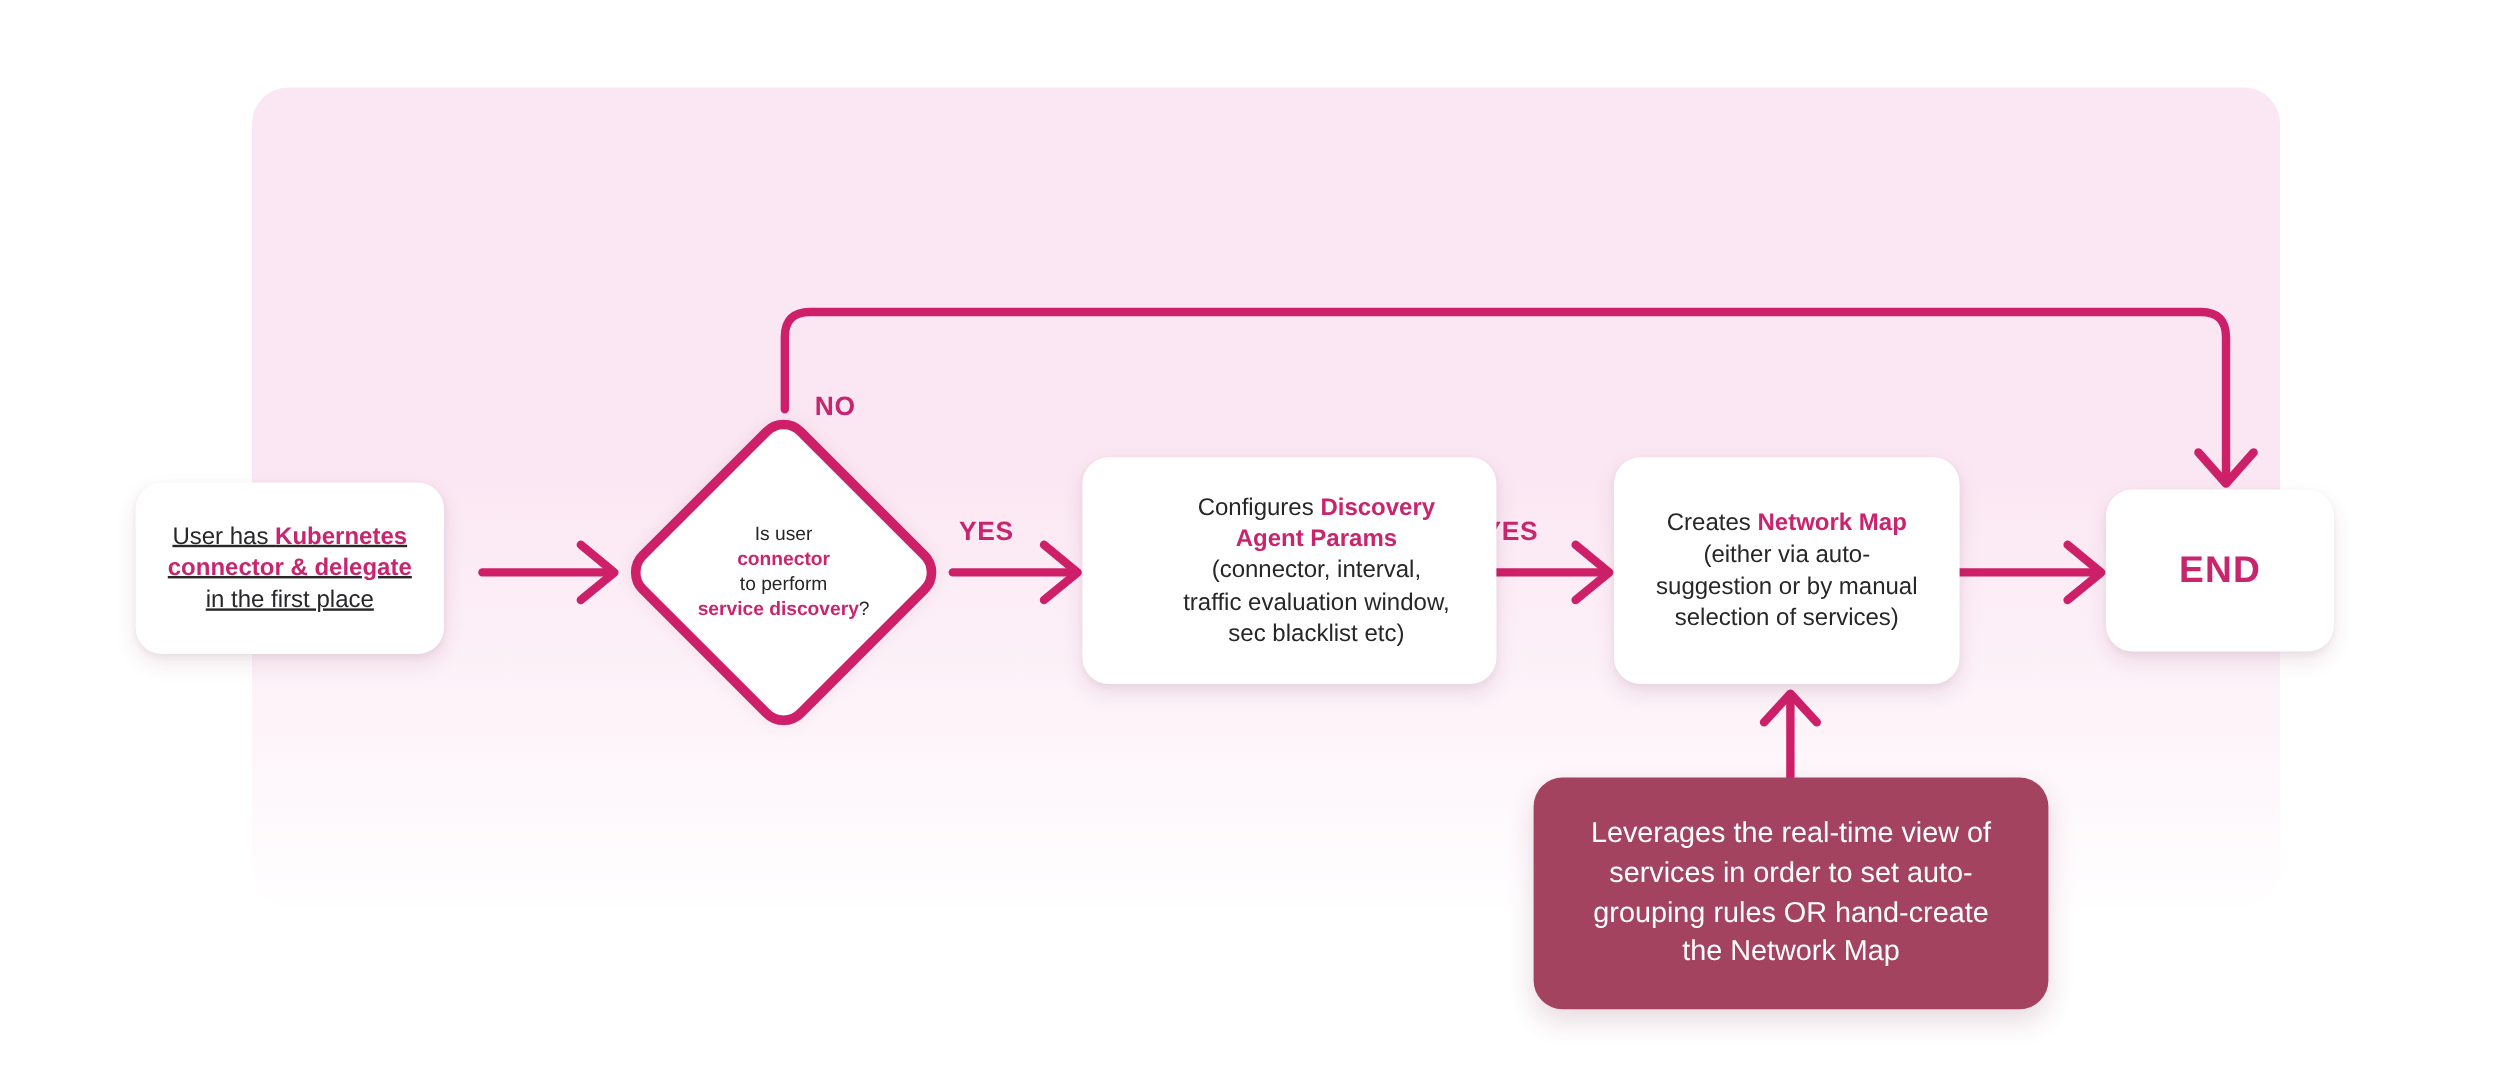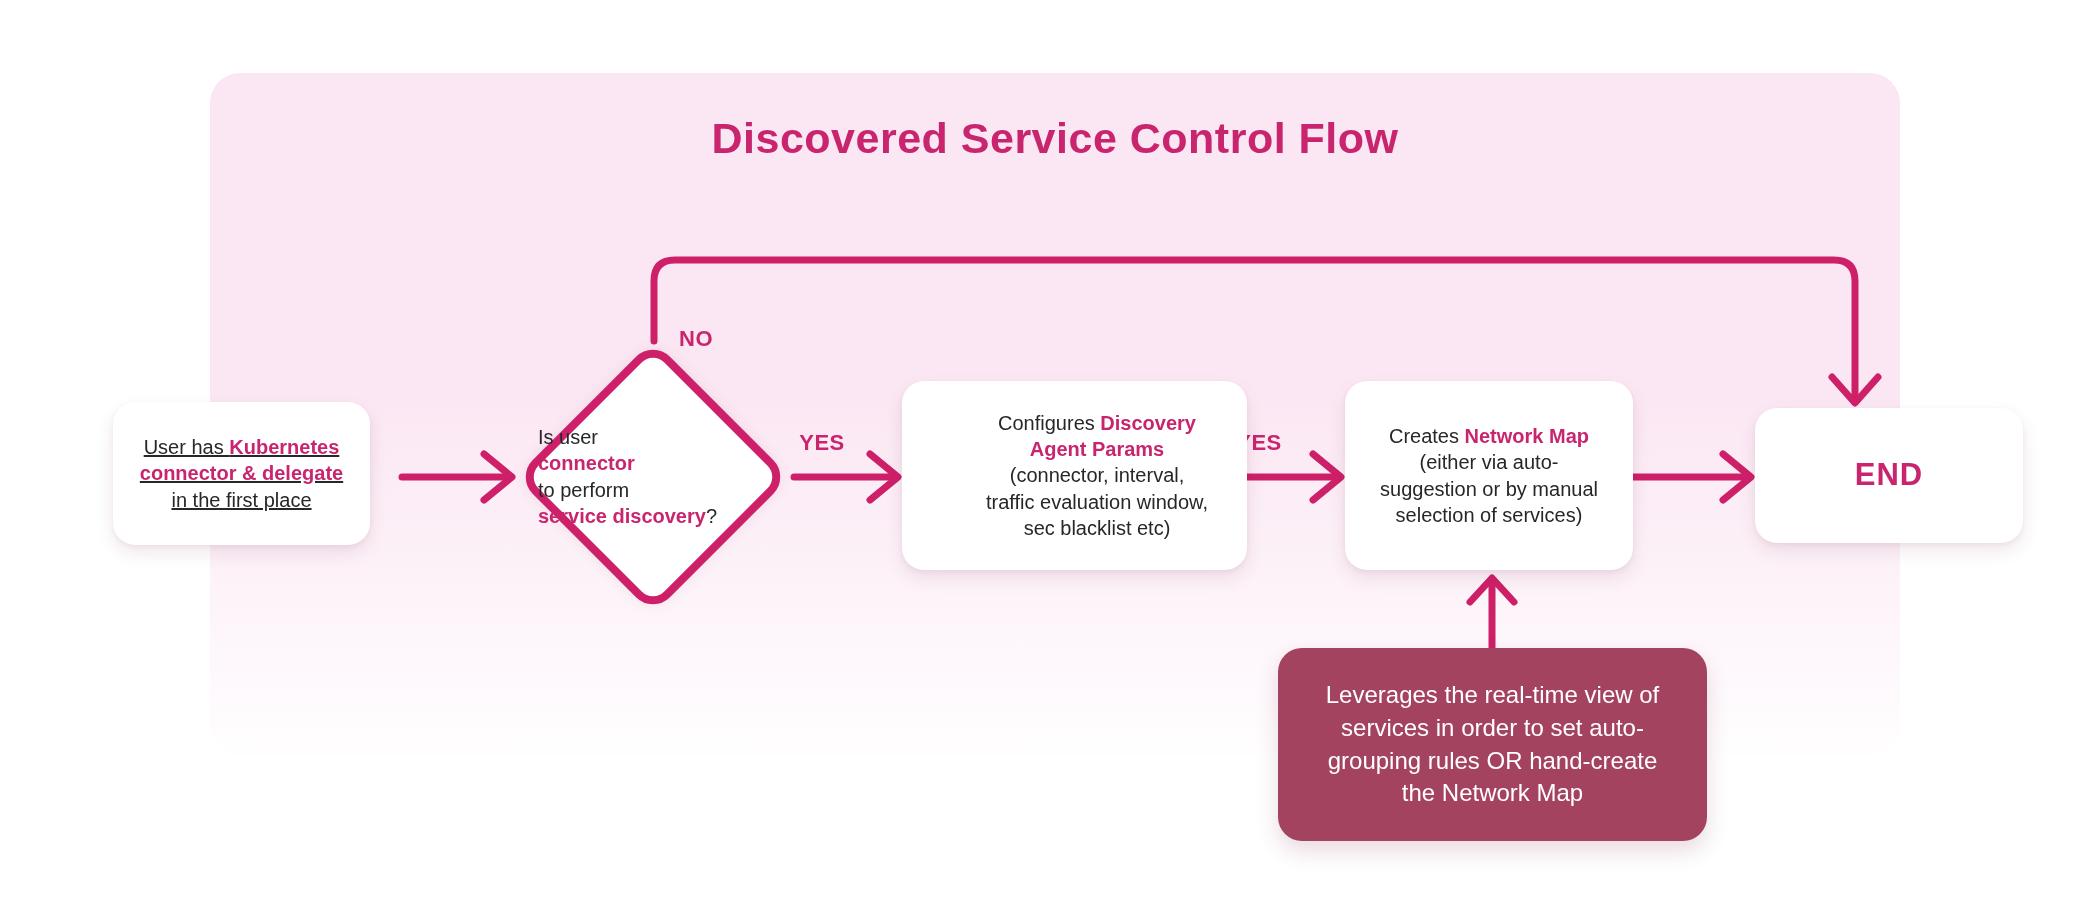--- a/index.html
+++ b/index.html
@@ -29,33 +29,33 @@
   }
   .card{
     background:var(--node_bg);border-radius:22px;
     box-shadow:0 8px 18px rgba(110,30,70,.10),0 2px 5px rgba(110,30,70,.06);
   }
   .node-text{white-space:pre-line;}
   .accent{color:var(--accent);font-weight:700;}
   .start{left:113px;top:402px;width:257px;height:143px;text-decoration:underline;}
   .configure{left:902px;top:381px;width:300px;height:189px;padding-left:45px;}
   .create{left:1345px;top:381px;width:288px;height:189px;}
-  .endbox{left:1755px;top:408px;width:268px;height:135px;}
+  .endbox{left:1755px;top:408px;width:190px;height:135px;}
   .end-label{color:var(--accent);font-weight:700;font-size:31px;letter-spacing:1px;}
   .diamond-shape{
     position:absolute;left:556px;top:380px;width:194px;height:194px;
     box-sizing:border-box;background:var(--node_bg);
     border:8px solid var(--line);border-radius:24px;
     transform:rotate(45deg);
     box-shadow:0 0 14px rgba(110,30,70,.08);
   }
   .diamond-text{
     position:absolute;left:653px;top:477px;width:230px;
     transform:translate(-50%,-50%);
-    color:var(--text);font-size:20px;line-height:1.32;
+    text-align:center;color:var(--text);font-size:16px;line-height:1.32;
   }
   .note{
     left:1278px;top:648px;width:429px;height:193px;
     background:var(--note_bg);color:var(--note_text);
     border-radius:24px;font-size:24px;line-height:1.36;
     padding:4px 16px;box-sizing:border-box;
     box-shadow:0 10px 22px rgba(110,30,70,.16);
     white-space:pre-line;
   }
   .edge-label{
@@ -66,21 +66,20 @@
   .lbl-yes1{left:822px;top:443px;}
   .lbl-yes2{left:1259px;top:443px;}
 </style>
 </head>
 <body>
 
 <div class="canvas">
 
   <div class="container"></div>
 
-  <h1 class="title">Discovered Service Control Flow</h1>
 
   <svg class="edges" viewBox="0 0 2096 903">
     <path class="edge" d="M 402 477 L 506 477"></path>
     <path class="edge" d="M 484 454 L 512 477 L 484 500"></path>
 
     <path class="edge" d="M 794 477 L 892 477"></path>
     <path class="edge" d="M 870 454 L 898 477 L 870 500"></path>
 
     <path class="edge" d="M 1202 477 L 1335 477"></path>
     <path class="edge" d="M 1313 454 L 1341 477 L 1313 500"></path>

